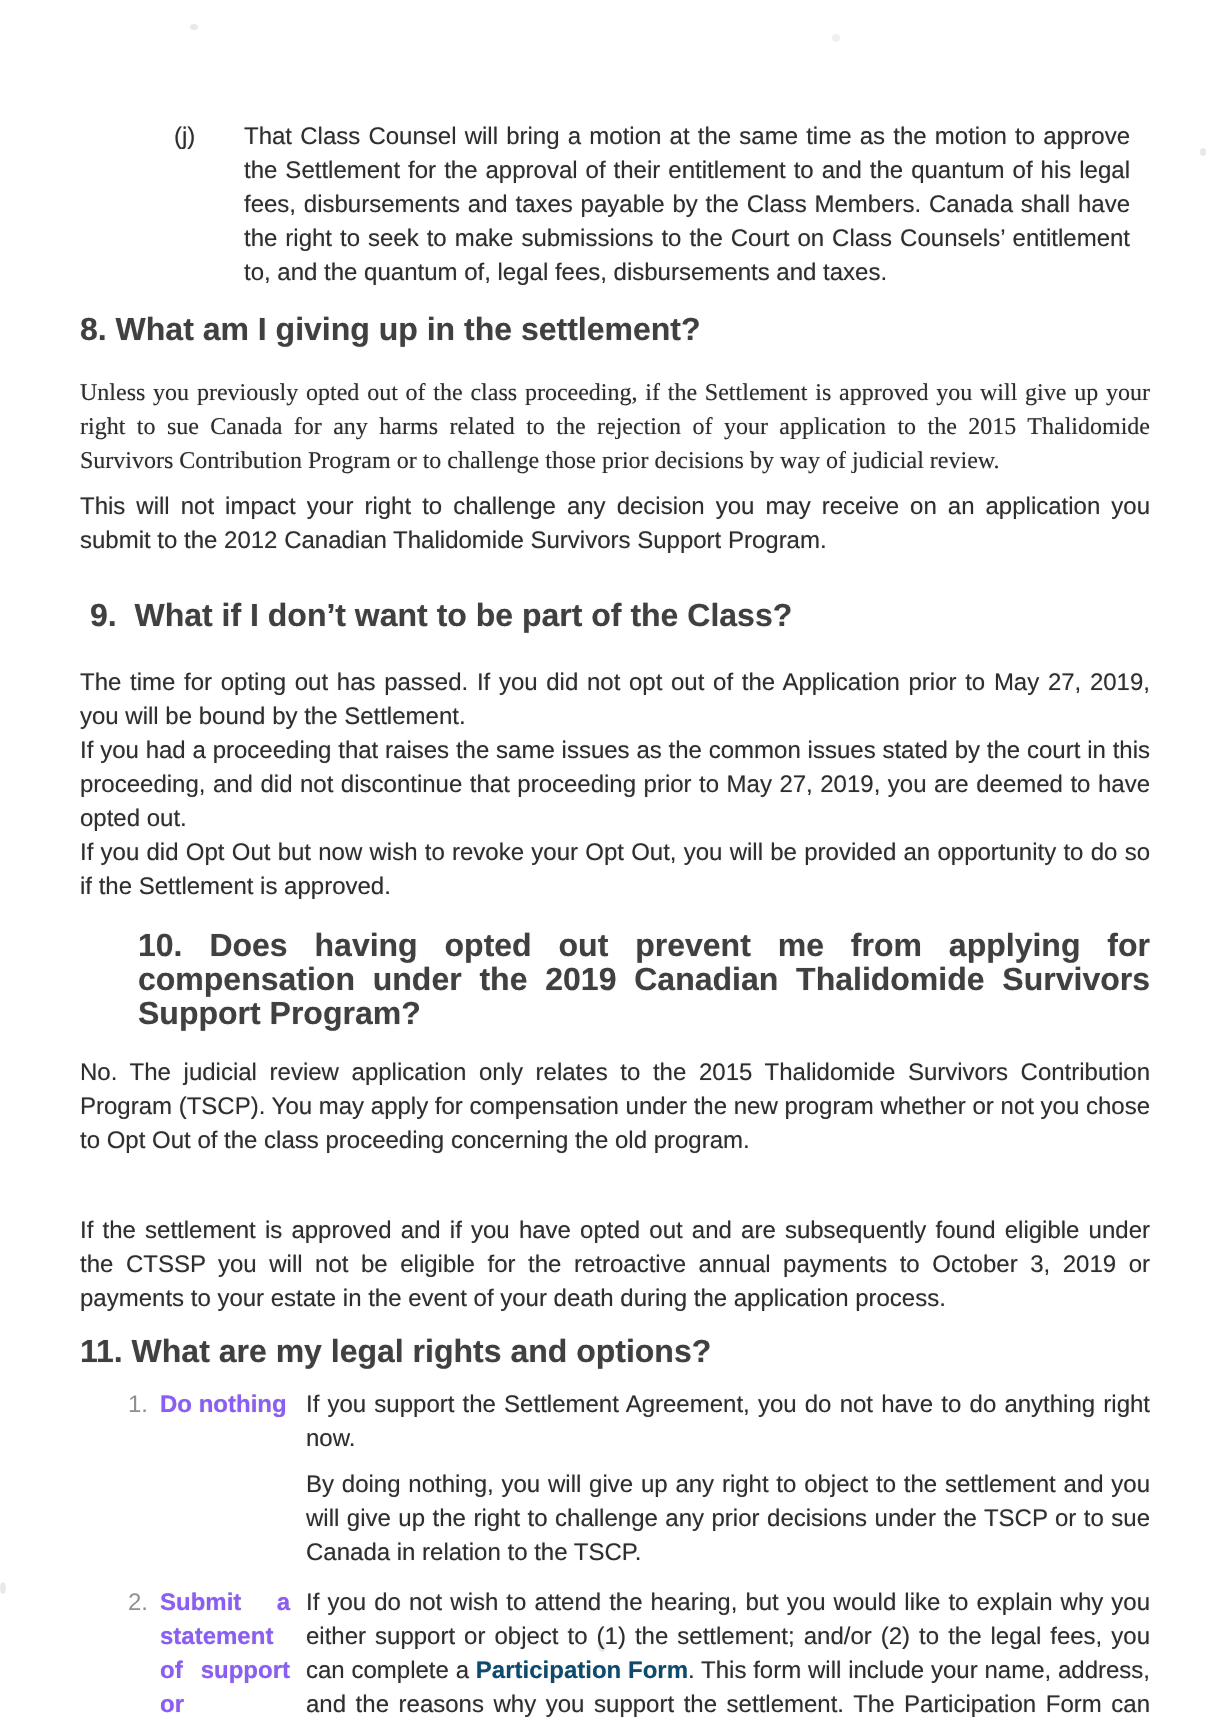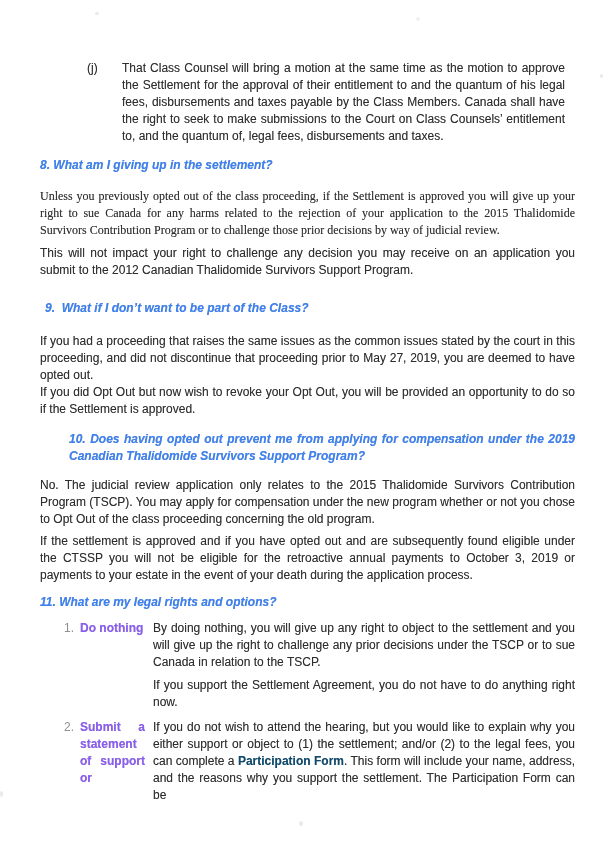--- a/index.html
+++ b/index.html
@@ -21,45 +21,44 @@
   }
   .content {
     position: absolute;
     left: 40px;
     top: 57px;
     width: 535px;
   }
   p, h2 { margin: 0; padding: 0; }
   p { text-align: justify; }
   h2 {
-    font-size: 12px;
+    font-size: 16px;
     line-height: 17px;
     font-weight: bold;
-    color: #3b82f6;
+    color: #404040;
     text-align: justify;
-    font-style: italic;
   }
   
   .clause {
     display: flex;
     margin-left: 47px;
     margin-top: 3px;
     width: 478px;
   }
   .clause-marker {
     flex: 0 0 35px;
     color: #2e2e2e;
   }
   .clause-text { flex: 1; }
 
   .h8  { margin-top: 12px; margin-bottom: 14px; }
   .s8p1 { margin-bottom: 6px; font-family: Liberation Serif, serif; }
   .h9  { margin-top: 21px; margin-bottom: 16px; padding-left: 5px; }
   .h10 { margin-top: 13px; margin-bottom: 12px; margin-left: 29px; }
-  .s10p1 { margin-bottom: 5px; }
+  .s10p1 { margin-bottom: 28px; }
   .h11 { margin-top: 10px; margin-bottom: 9px; }
 
   
   .option {
     display: grid;
     grid-template-columns: 16px 73px 1fr;
     margin-left: 24px;
     align-items: start;
   }
   .option + .option { margin-top: 8px; }
@@ -107,37 +106,38 @@
     <div class="clause">
       <span class="clause-marker">(j)</span>
       <p class="clause-text">That Class Counsel will bring a motion at the same time as the motion to approve the Settlement for the approval of their entitlement to and the quantum of his legal fees, disbursements and taxes payable by the Class Members. Canada shall have the right to seek to make submissions to the Court on Class Counsels’ entitlement to, and the quantum of, legal fees, disbursements and taxes.</p>
     </div>
 
     <h2 class="h8">8. What am I giving up in the settlement?</h2>
     <p class="s8p1">Unless you previously opted out of the class proceeding, if the Settlement is approved you will give up your right to sue Canada for any harms related to the rejection of your application to the 2015 Thalidomide Survivors Contribution Program or to challenge those prior decisions by way of judicial review.</p>
     <p>This will not impact your right to challenge any decision you may receive on an application you submit to the 2012 Canadian Thalidomide Survivors Support Program.</p>
 
     <h2 class="h9">9.&nbsp; What if I don’t want to be part of the Class?</h2>
+    <p>The time for opting out has passed. If you did not opt out of the Application prior to May 27, 2019, you will be bound by the Settlement.</p>
     <p>If you had a proceeding that raises the same issues as the common issues stated by the court in this proceeding, and did not discontinue that proceeding prior to May 27, 2019, you are deemed to have opted out.</p>
     <p>If you did Opt Out but now wish to revoke your Opt Out, you will be provided an opportunity to do so if the Settlement is approved.</p>
 
     <h2 class="h10">10. Does having opted out prevent me from applying for compensation under the 2019 Canadian Thalidomide Survivors Support Program?</h2>
     <p class="s10p1">No. The judicial review application only relates to the 2015 Thalidomide Survivors Contribution Program (TSCP). You may apply for compensation under the new program whether or not you chose to Opt Out of the class proceeding concerning the old program.</p>
     <p>If the settlement is approved and if you have opted out and are subsequently found eligible under the CTSSP you will not be eligible for the retroactive annual payments to October 3, 2019 or payments to your estate in the event of your death during the application process.</p>
 
     <h2 class="h11">11. What are my legal rights and options?</h2>
 
     <div class="options">
 
       <div class="option">
         <span class="option-number">1.</span>
         <span class="option-label">Do nothing</span>
         <div class="option-body">
+          <p>If you support the Settlement Agreement, you do not have to do anything right now.</p>
           <p>By doing nothing, you will give up any right to object to the settlement and you will give up the right to challenge any prior decisions under the TSCP or to sue Canada in relation to the TSCP.</p>
-          <p>If you support the Settlement Agreement, you do not have to do anything right now.</p>
         </div>
       </div>
 
       <div class="option">
         <span class="option-number">2.</span>
         <span class="option-label justify-all">Submit a statement of support or</span>
         <div class="option-body">
           <p><span>If you do not wish to attend the hearing, but you would like to explain why you either support or object to (1) the settlement; and/or (2) to the legal fees, you can complete a </span><span class="b">Participation Form</span><span>. This form will include your name, address, and the reasons why you support the settlement. The Participation Form can be</span></p>
         </div>
       </div>

